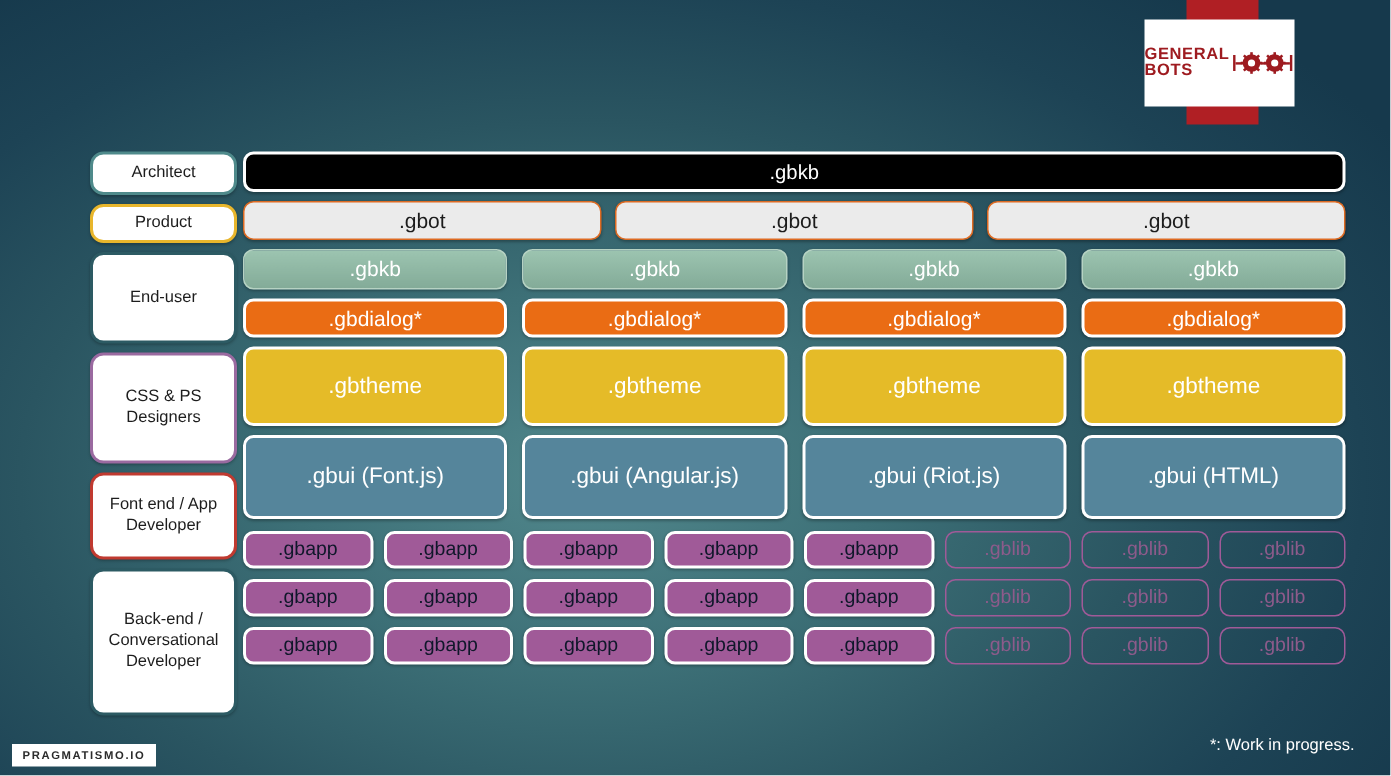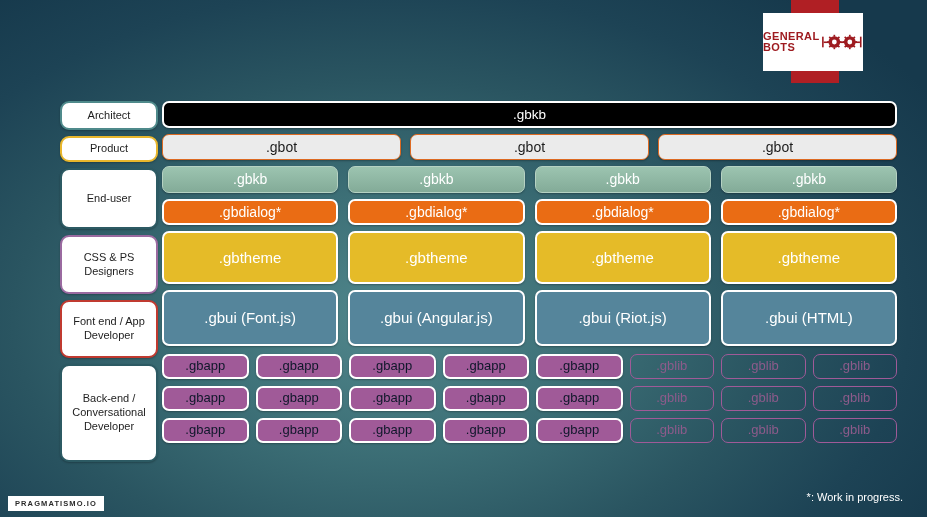--- a/index.html
+++ b/index.html
@@ -83,21 +83,21 @@
     color: #1d1d1d;
     font-size: 11px;
     line-height: 1.25;
     padding: 2px 4px;
     box-shadow: 0 1px 2px rgba(0,0,0,0.25);
     margin-left: 22px;
   }
   .role-architect { height: 29px; border: 2px solid #4f8a8b; margin-bottom: 6px; }
   .role-product   { height: 26px; border: 2px solid #e8b62c; margin-bottom: 6px; }
   .role-enduser   { height: 61px; border: 2px solid #2c5a63; margin-bottom: 6px; }
-  .role-designer  { height: 59px; border: 2px solid #9a6aa0; margin-bottom: 6px; }
+  .role-designer  { height: 74px; border: 2px solid #9a6aa0; margin-bottom: 6px; }
   .role-frontend  { height: 58px; border: 2px solid #c03a30; margin-bottom: 6px; }
   .role-backend   { height: 98px; border: 2px solid #2c5a63; }
 
   
   .stack { position: absolute; left: 162px; top: 101px; width: 735px; }
 
   .row { display: flex; width: 100%; }
   .row + .row { margin-top: 6px; justify-content: space-between; }
 
   .cell {

